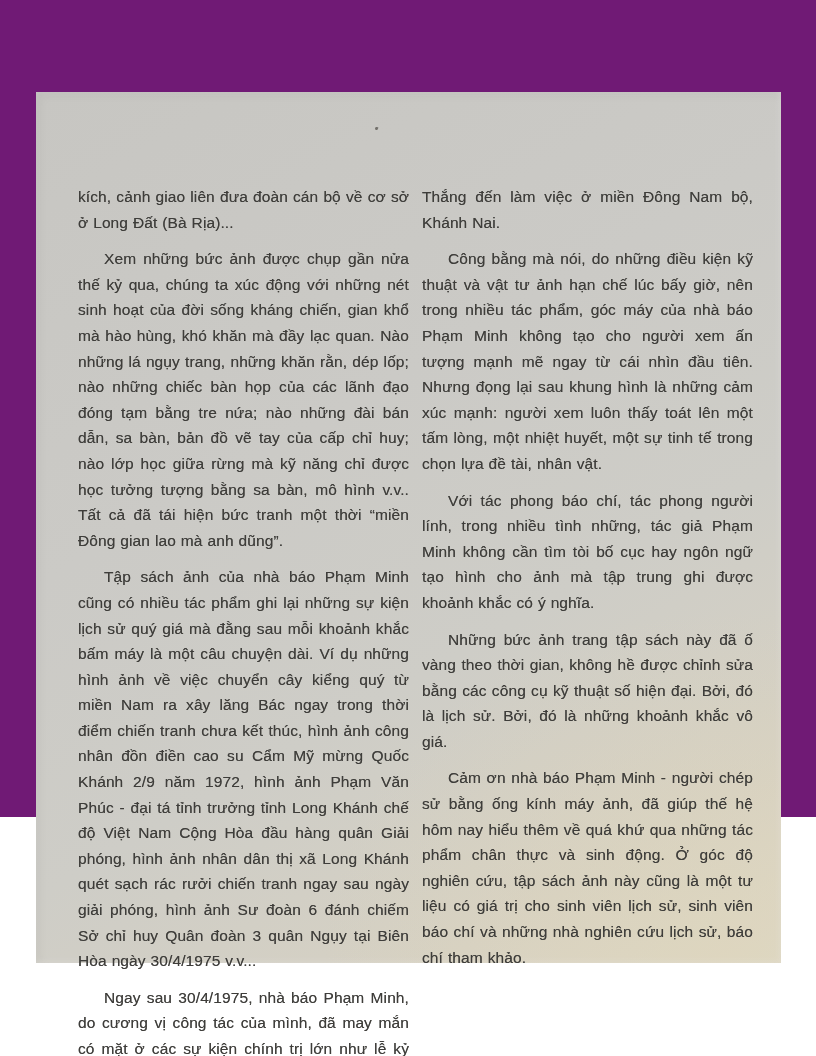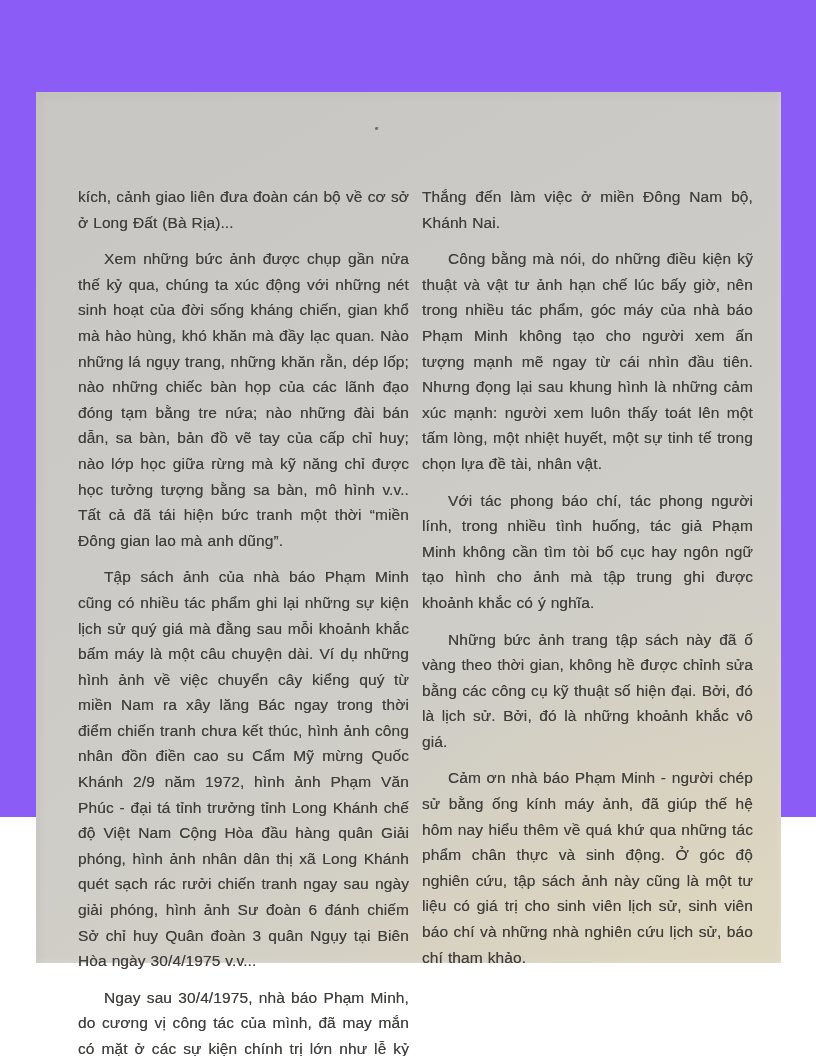--- a/index.html
+++ b/index.html
@@ -8,21 +8,21 @@
     background: #ffffff;
     width: 816px;
     height: 1056px;
     font-family: "Liberation Sans", "DejaVu Sans", sans-serif;
     overflow: hidden;
   }
   .canvas {
     position: relative;
     width: 816px;
     height: 817px;
-    background: #8b5cf6;
+    background: #701a75;
   }
   .page-sheet {
     position: absolute;
     left: 36px;
     top: 92px;
     width: 745px;
     height: 871px;
     background:
       radial-gradient(120% 90% at 92% 100%, rgba(224,214,185,0.55) 0%, rgba(224,214,185,0.0) 45%),
       linear-gradient(150deg, #c7c6c2 0%, #cbcac6 38%, #cecdc7 62%, #d6d1c3 85%, #dcd7c7 100%);
@@ -77,21 +77,21 @@
       <div class="col">
         <p class="continuation">kích, cảnh giao liên đưa đoàn cán bộ về cơ sở ở Long Đất (Bà Rịa)...</p>
         <p>Xem những bức ảnh được chụp gần nửa thế kỷ qua, chúng ta xúc động với những nét sinh hoạt của đời sống kháng chiến, gian khổ mà hào hùng, khó khăn mà đầy lạc quan. Nào những lá ngụy trang, những khăn rằn, dép lốp; nào những chiếc bàn họp của các lãnh đạo đóng tạm bằng tre nứa; nào những đài bán dẫn, sa bàn, bản đồ vẽ tay của cấp chỉ huy; nào lớp học giữa rừng mà kỹ năng chỉ được học tưởng tượng bằng sa bàn, mô hình v.v.. Tất cả đã tái hiện bức tranh một thời “miền Đông gian lao mà anh dũng”.</p>
         <p>Tập sách ảnh của nhà báo Phạm Minh cũng có nhiều tác phẩm ghi lại những sự kiện lịch sử quý giá mà đằng sau mỗi khoảnh khắc bấm máy là một câu chuyện dài. Ví dụ những hình ảnh về việc chuyển cây kiểng quý từ miền Nam ra xây lăng Bác ngay trong thời điểm chiến tranh chưa kết thúc, hình ảnh công nhân đồn điền cao su Cẩm Mỹ mừng Quốc Khánh 2/9 năm 1972, hình ảnh Phạm Văn Phúc - đại tá tỉnh trưởng tỉnh Long Khánh chế độ Việt Nam Cộng Hòa đầu hàng quân Giải phóng, hình ảnh nhân dân thị xã Long Khánh quét sạch rác rưởi chiến tranh ngay sau ngày giải phóng, hình ảnh Sư đoàn 6 đánh chiếm Sở chỉ huy Quân đoàn 3 quân Ngụy tại Biên Hòa ngày 30/4/1975 v.v...</p>
         <p>Ngay sau 30/4/1975, nhà báo Phạm Minh, do cương vị công tác của mình, đã may mắn có mặt ở các sự kiện chính trị lớn như lễ kỷ niệm lần thứ nhất ngày giải phóng hoàn toàn miền Nam thống nhất Tổ quốc 30/4/1976; Đại hội Đảng bộ tỉnh Đồng Nai lần thứ nhất. Ông cũng đã có nhiều bức ảnh tư liệu quý chụp các đồng chí lãnh đạo Đảng, Nhà nước như Bí thư thứ nhất BCH TW Đảng Lê Duẩn, Đại tướng Võ Nguyên Giáp, Bí thư TW Cục Nguyễn Văn Linh, Chủ tịch nước Tôn Đức</p>
       </div>
 
       <div class="col">
         <p class="continuation">Thắng đến làm việc ở miền Đông Nam bộ, Khánh Nai.</p>
         <p>Công bằng mà nói, do những điều kiện kỹ thuật và vật tư ảnh hạn chế lúc bấy giờ, nên trong nhiều tác phẩm, góc máy của nhà báo Phạm Minh không tạo cho người xem ấn tượng mạnh mẽ ngay từ cái nhìn đầu tiên. Nhưng đọng lại sau khung hình là những cảm xúc mạnh: người xem luôn thấy toát lên một tấm lòng, một nhiệt huyết, một sự tinh tế trong chọn lựa đề tài, nhân vật.</p>
-        <p>Với tác phong báo chí, tác phong người lính, trong nhiều tình huống, tác giả Phạm Minh không cần tìm tòi bố cục hay ngôn ngữ tạo hình cho ảnh mà tập trung ghi được khoảnh khắc có ý nghĩa.</p>
+        <p>Với tác phong báo chí, tác phong người lính, trong nhiều tình những, tác giả Phạm Minh không cần tìm tòi bố cục hay ngôn ngữ tạo hình cho ảnh mà tập trung ghi được khoảnh khắc có ý nghĩa.</p>
         <p>Những bức ảnh trang tập sách này đã ố vàng theo thời gian, không hề được chỉnh sửa bằng các công cụ kỹ thuật số hiện đại. Bởi, đó là lịch sử. Bởi, đó là những khoảnh khắc vô giá.</p>
         <p>Cảm ơn nhà báo Phạm Minh - người chép sử bằng ống kính máy ảnh, đã giúp thế hệ hôm nay hiểu thêm về quá khứ qua những tác phẩm chân thực và sinh động. Ở góc độ nghiên cứu, tập sách ảnh này cũng là một tư liệu có giá trị cho sinh viên lịch sử, sinh viên báo chí và những nhà nghiên cứu lịch sử, báo chí tham khảo.</p>
 
       </div>
 
     </div>
   </div>
 </div>
 
 </body></html>

